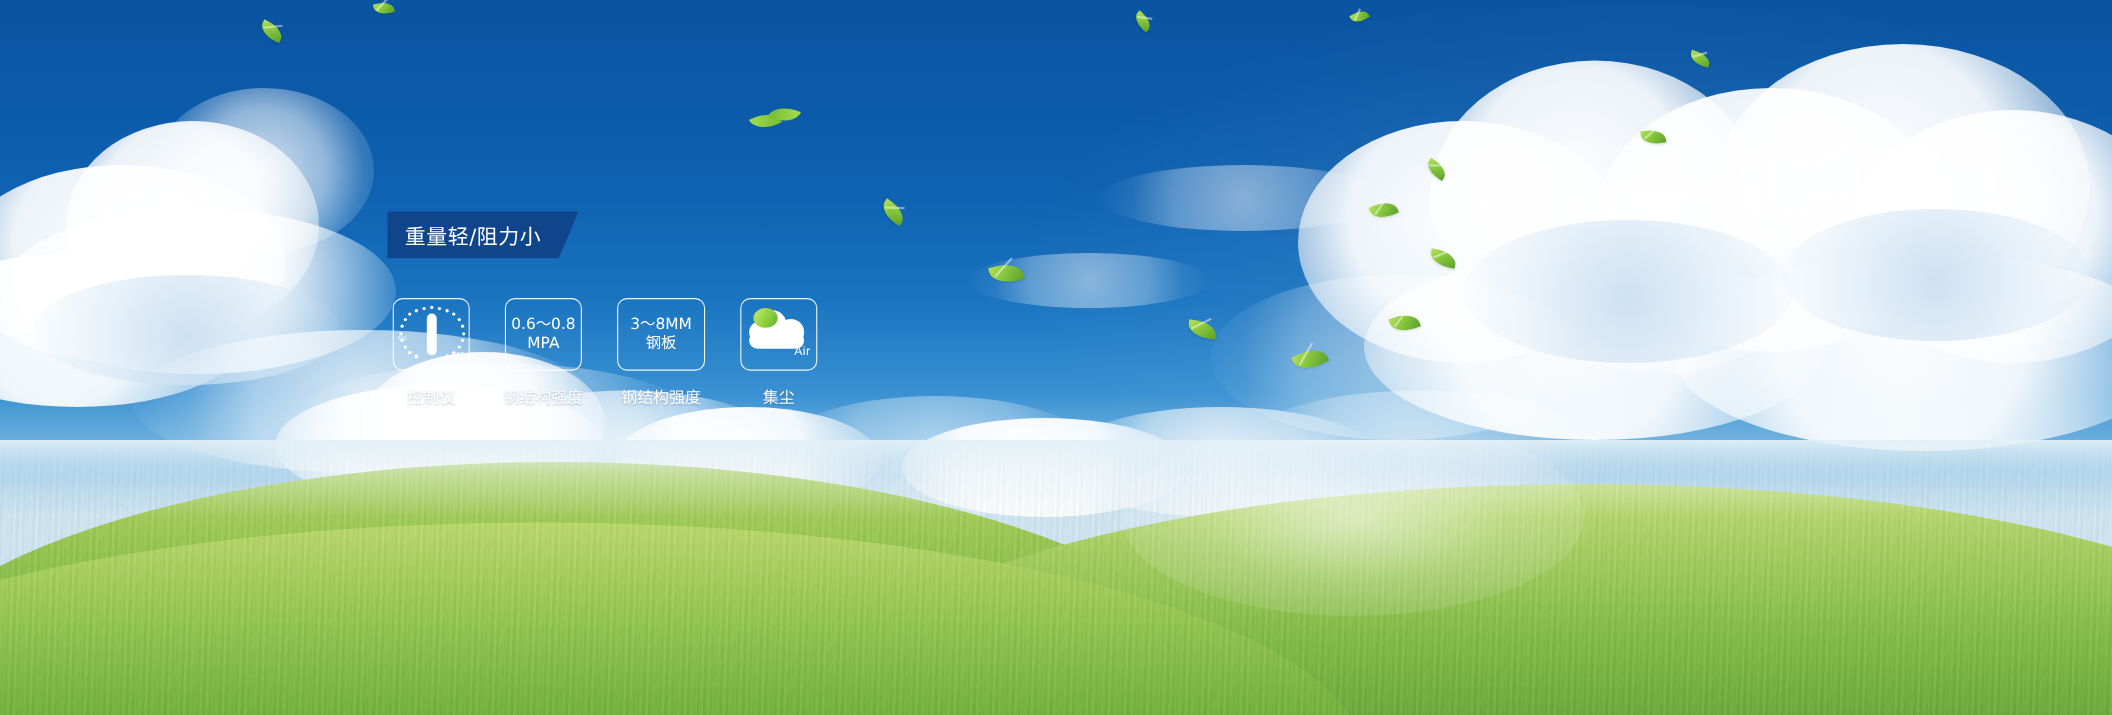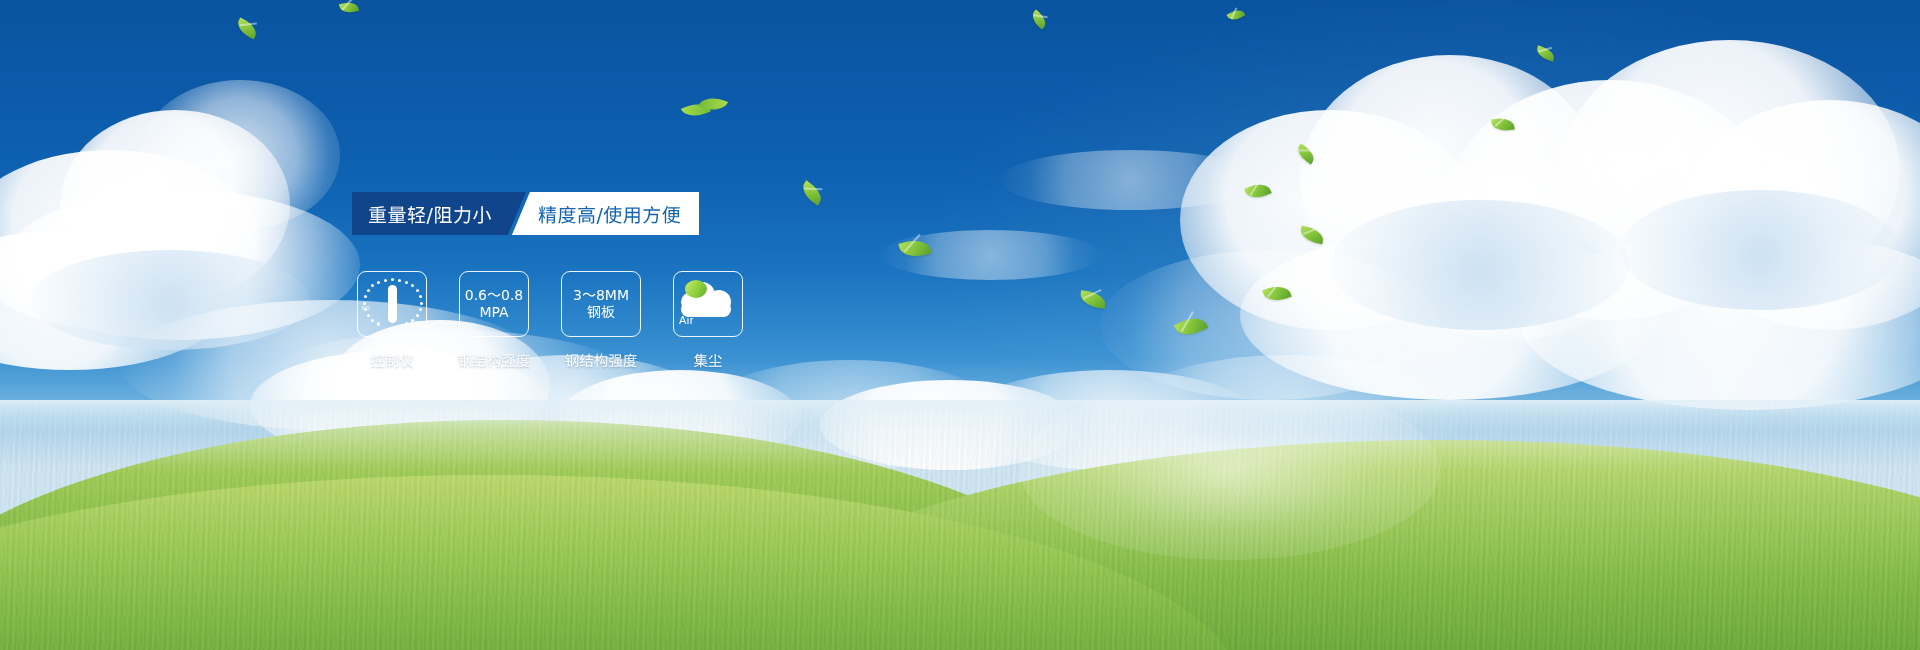--- a/index.html
+++ b/index.html
@@ -196,21 +196,21 @@
   }
   .aircloud .c1{left:10px;top:4px;width:26px;height:26px;}
   .aircloud .c2{left:2px;top:14px;width:20px;height:20px;}
   .aircloud .c3{left:28px;top:12px;width:24px;height:24px;}
   .aircloud .base{left:2px;top:24px;width:50px;height:15px;border-radius:9px;background:#fff;position:absolute;}
   .aircloud .tint{
     position:absolute;left:6px;top:2px;width:22px;height:18px;border-radius:50%;
     background:linear-gradient(120deg,#c9e96a 0%,#8fd03f 55%,#5fae2c 100%);
   }
   .aircloud .air{
-    position:absolute;left:0;top:36px;width:58px;text-align:left;
+    position:absolute;left:0;top:36px;width:58px;text-align:right;
     font-size:11px;color:#ffffff;letter-spacing:.5px;
     font-family:"Liberation Sans",sans-serif;
   }
 </style>
 </head>
 <body>
 
 <div class="banner">
 
   <div class="sky">
@@ -280,21 +280,20 @@
   <div class="content">
 
     <div class="title-leaf">
       <i class="l1"></i>
         <i class="l2"></i>
     </div>
 
 
     <div class="subbar">
       <div class="seg seg-a">重量轻/阻力小</div>
-      <div class="seg seg-b">精度高/使用方便</div>
     </div>
 
     <div class="features">
 
       <div class="feature">
         <div class="box">
           <div class="gauge">
             <div class="needle"></div>
             <div class="dot" style="left:29px;top:2px;"></div>
             <div class="dot" style="left:36px;top:2.6px;"></div>

